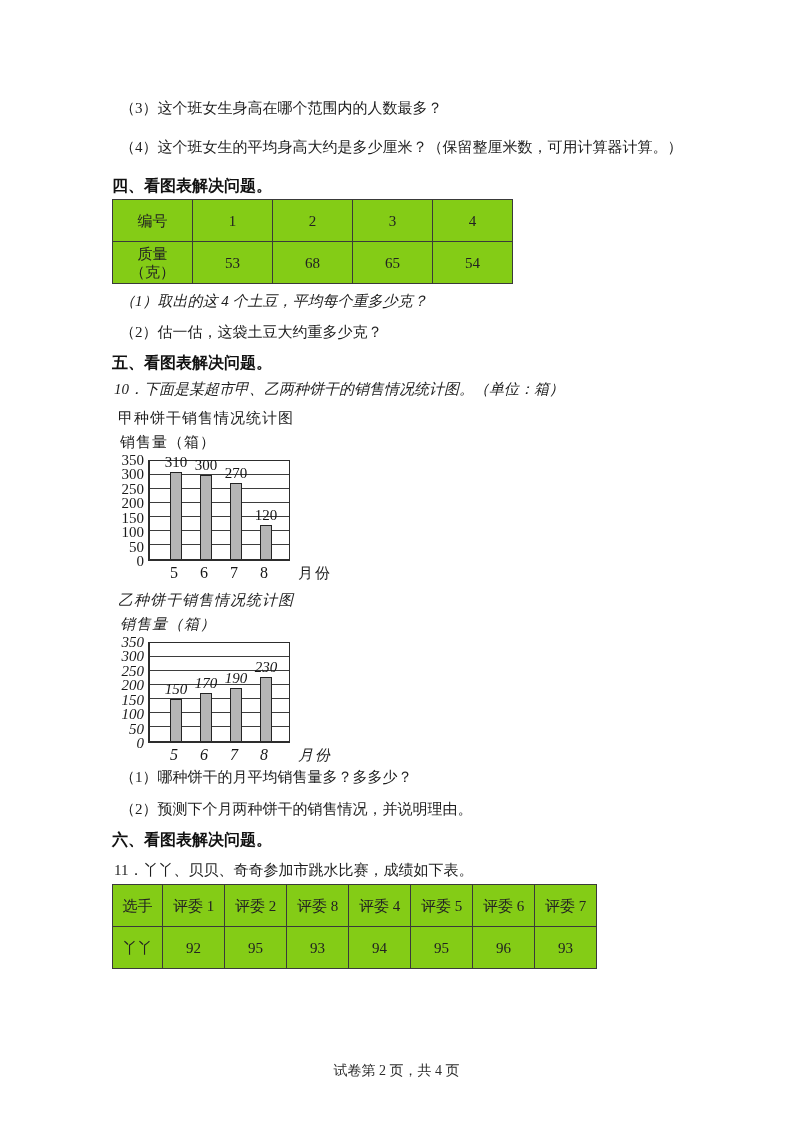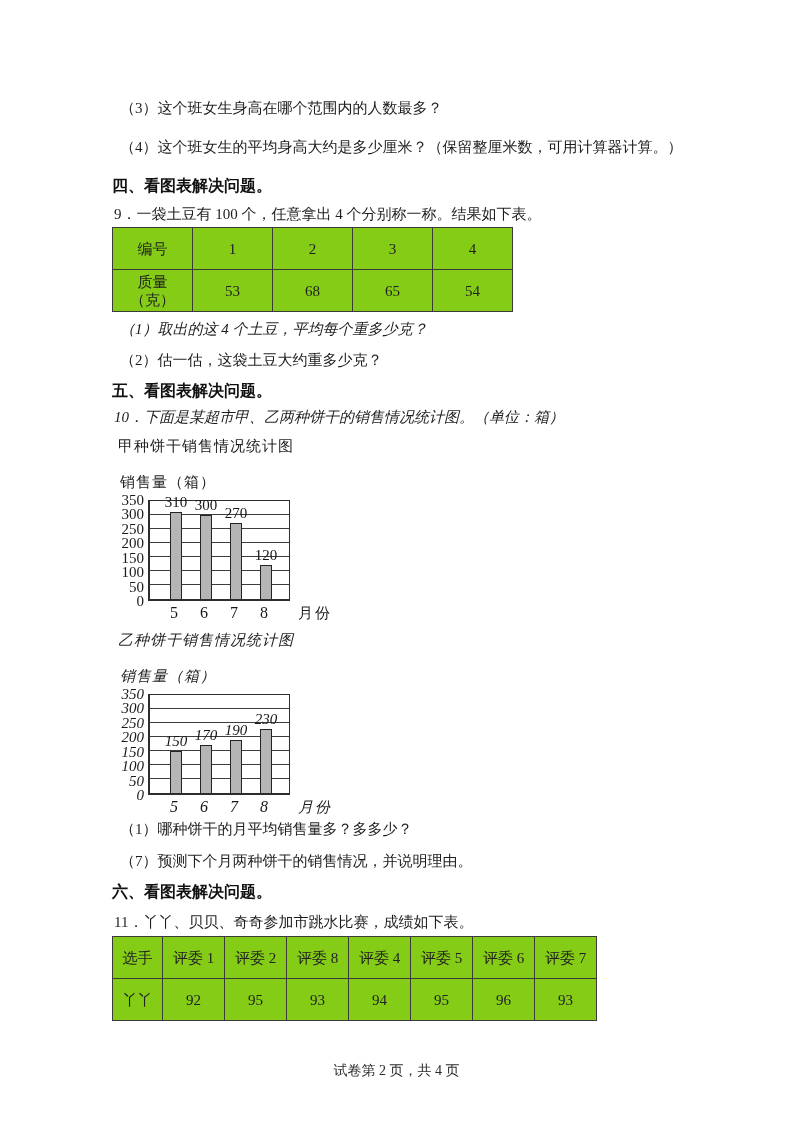--- a/index.html
+++ b/index.html
@@ -29,21 +29,21 @@
     border: 1px solid #3a3a3a;
     height: 42px; text-align: center; vertical-align: middle;
     font-size: 15px; padding: 0 4px; color: #222;
   }
   table.potato td { width: 80px; }
   table.diving td { width: 62px; }
   table.diving td:first-child { width: 50px; }
 
   .chart { margin-left: 6px; }
   .c-title { font-size: 15px; line-height: 18px; letter-spacing: 1px; }
-  .c-ylabel { font-size: 15px; line-height: 18px; margin-top: 18px; margin-left: 2px; letter-spacing: 1px; }
+  .c-ylabel { font-size: 15px; line-height: 18px; margin-top: 6px; margin-left: 2px; letter-spacing: 1px; }
   .c-area { position: relative; width: 300px; height: 123px; margin-top: 9px; }
   .c-yticks { position: absolute; left: 0; top: 0; width: 30px; height: 101px; }
   .ytick {
     position: absolute; right: 4px; transform: translateY(50%);
     font-size: 15px; line-height: 15px; color: #1a1a1a;
   }
   .c-plot {
     position: absolute; left: 30px; top: 0; width: 142px; height: 101px;
     border: 1px solid #2d2d2d; border-left-width: 2px; border-bottom-width: 2px;
   }
@@ -67,21 +67,20 @@
 </style>
 </head>
 <body>
 
 <div class="doc">
 
   <p class="sub">（3）这个班女生身高在哪个范围内的人数最多？</p>
   <p class="sub mt21">（4）这个班女生的平均身高大约是多少厘米？（保留整厘米数，可用计算器计算。）</p>
 
   <h3 class="sec mt20">四、看图表解决问题。</h3>
-  <p class="qline mt10">9．一袋土豆有 100 个，任意拿出 4 个分别称一称。结果如下表。</p>
 
   <table class="grid potato mt4">
     <tbody>
         <tr>
           <td>编号</td>
           <td>1</td>
           <td>2</td>
           <td>3</td>
           <td>4</td>
         </tr>
@@ -175,21 +174,21 @@
           <div class="xtick" style="left: 26px;">5</div>
           <div class="xtick" style="left: 56px;">6</div>
           <div class="xtick" style="left: 86px;">7</div>
           <div class="xtick" style="left: 116px;">8</div>
           <div class="c-xlabel">月份</div>
         </div>
     </div>
   </div>
 
   <p class="sub mt3">（1）哪种饼干的月平均销售量多？多多少？</p>
-  <p class="sub mt14">（7）预测下个月两种饼干的销售情况，并说明理由。</p>
+  <p class="sub mt14">（2）预测下个月两种饼干的销售情况，并说明理由。</p>
 
   <h3 class="sec mt12">六、看图表解决问题。</h3>
   <p class="qline mt12">11．丫丫、贝贝、奇奇参加市跳水比赛，成绩如下表。</p>
 
   <table class="grid diving mt5">
     <tbody>
         <tr>
           <td>选手</td>
           <td>评委 1</td>
           <td>评委 2</td>

